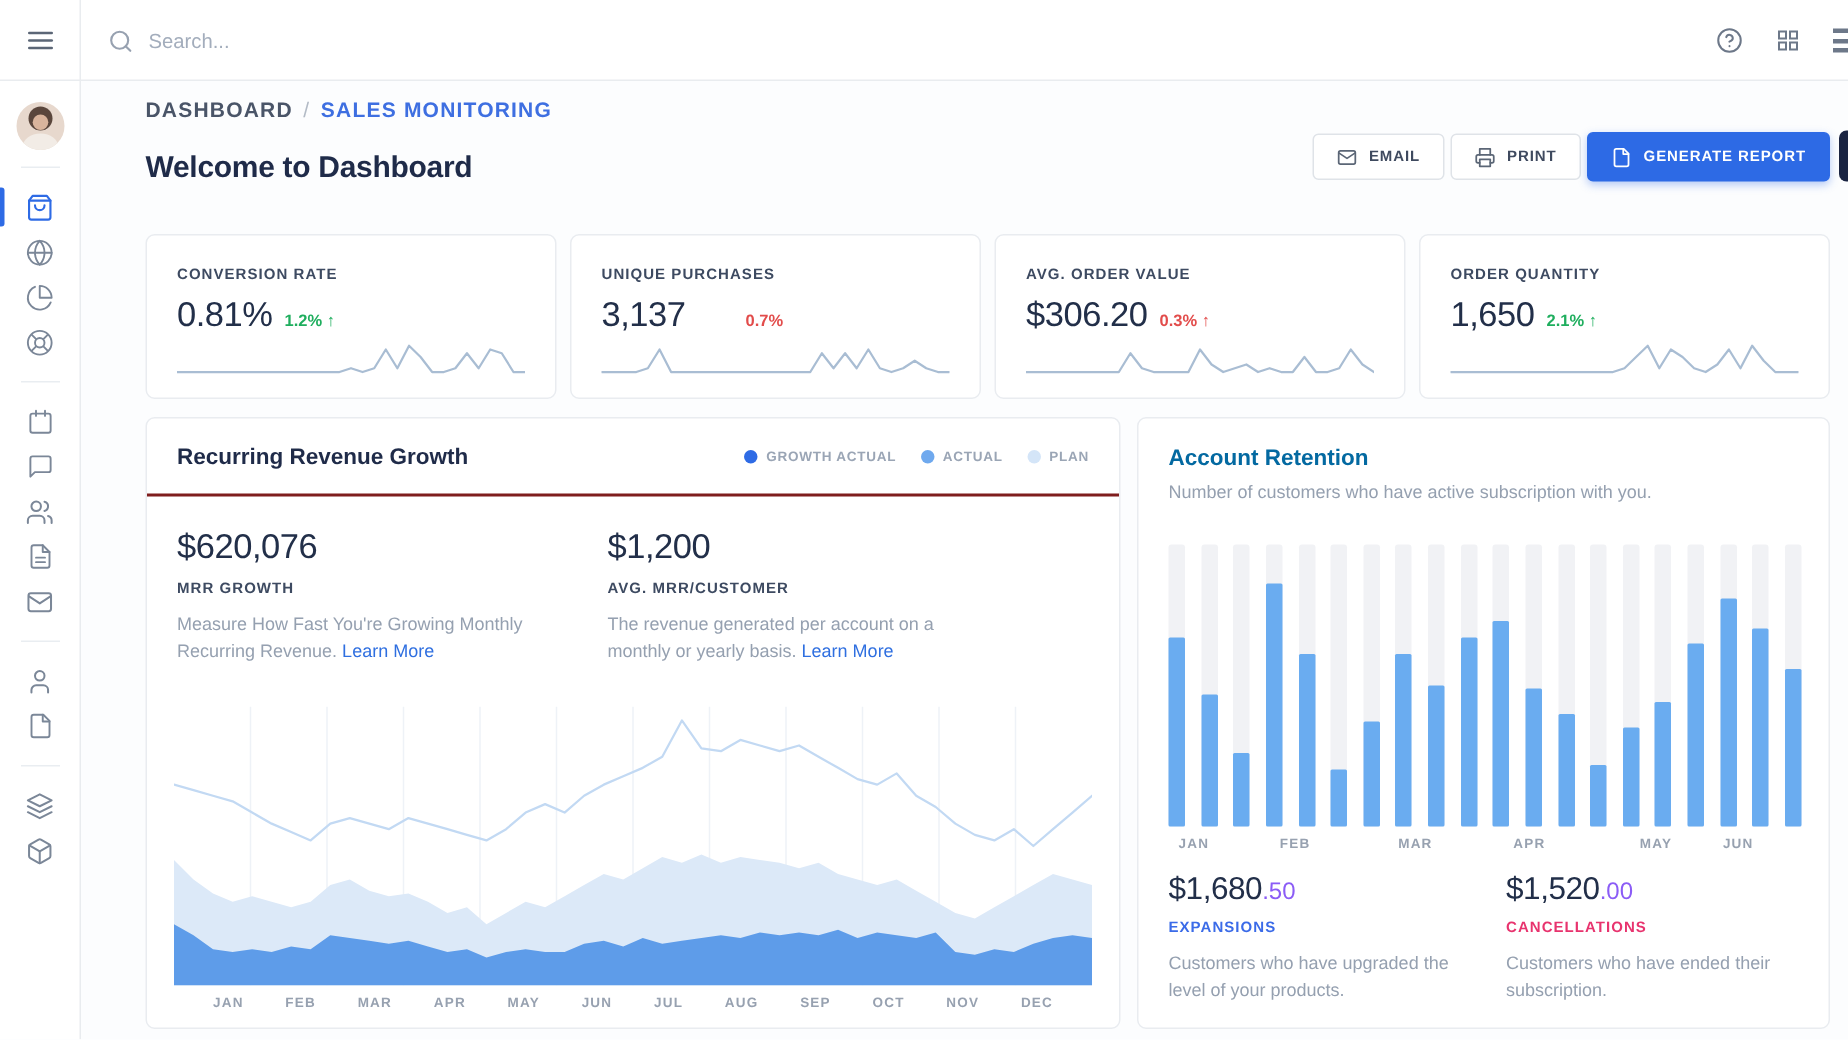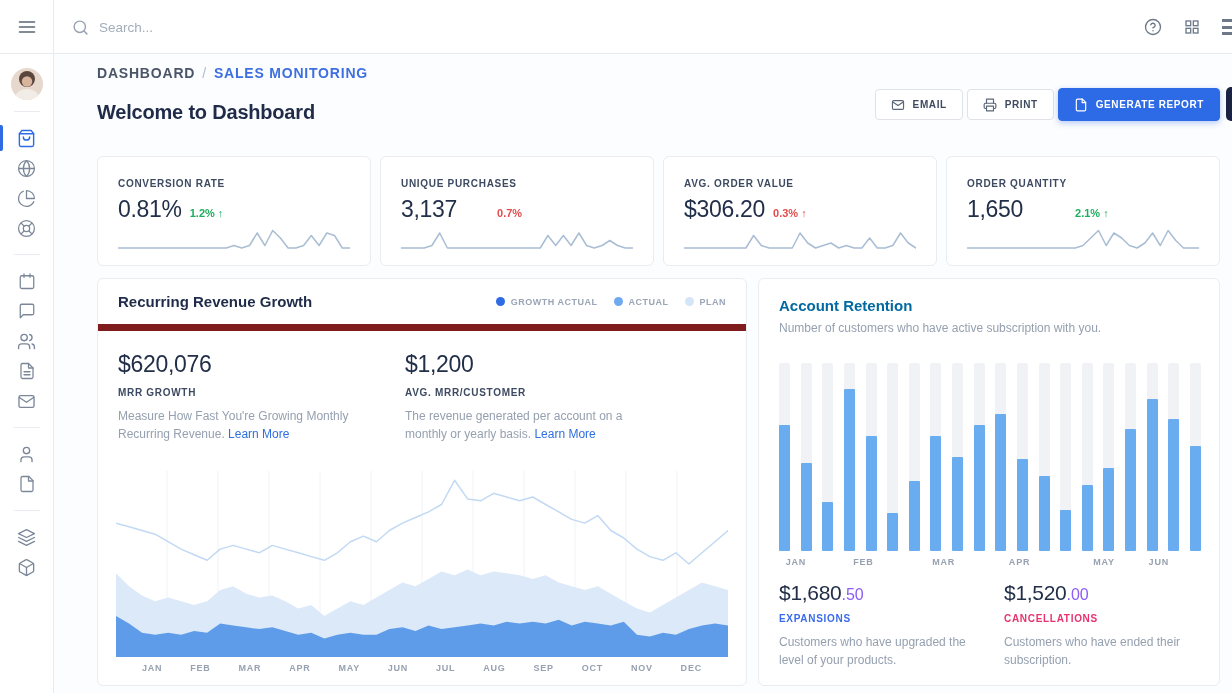--- a/index.html
+++ b/index.html
@@ -46,21 +46,21 @@
   .card-value-row{margin-top:7px;display:flex;align-items:baseline;gap:8px}
   .card-value{font-size:23px;font-weight:500;color:#222f49;letter-spacing:-.3px}
   .card-delta{font-size:11px;font-weight:bold}
   .spark{position:absolute;left:20px;right:20px;bottom:12px;height:30px}
 
   
   .panel{position:absolute;background:#fff;border:1px solid #e9ecf0;border-radius:6px}
   .panel-rev{left:43px;top:224px;width:650px;height:408px}
   .panel-ret{left:704px;top:224px;width:462px;height:408px}
 
-  .rev-header{position:relative;height:52px;border-bottom:7px solid #7f1d1d;display:flex;align-items:center;justify-content:space-between;padding:0 20px}
+  .rev-header{position:relative;height:52px;border-bottom:2px solid #7f1d1d;display:flex;align-items:center;justify-content:space-between;padding:0 20px}
   .panel-title{font-size:15px;font-weight:bold;color:#1f2b49}
   .legend{display:flex;align-items:center;gap:16px}
   .legend-item{display:flex;align-items:center;gap:6px;cursor:pointer}
   .legend-dot{width:9px;height:9px;border-radius:50%}
   .legend-label{font-size:9px;font-weight:bold;letter-spacing:.5px;color:#9aa5b5}
 
   .rev-stats{position:absolute;left:20px;top:72px;right:20px;display:flex}
   .rev-col1{width:267px}
   .rev-col2{flex:1;padding-left:20px}
   .big-value{font-size:23px;font-weight:500;color:#222f49;letter-spacing:-.3px}
@@ -305,21 +305,21 @@
           <span class="card-delta" style="color: rgb(226, 76, 75);">0.3% ↑</span>
         </div>
         <div class="spark"><svg width="232" height="30">
               <polyline points="0.0,25.0 7.7,25.0 15.5,25.0 23.2,25.0 30.9,25.0 38.7,25.0 46.4,25.0 54.1,25.0 61.9,25.0 69.6,12.5 77.3,22.5 85.1,25.0 92.8,25.0 100.5,25.0 108.3,25.0 116.0,10.0 123.7,20.0 131.5,25.0 139.2,22.5 146.9,20.0 154.7,25.0 162.4,22.5 170.1,25.0 177.9,25.0 185.6,15.0 193.3,25.0 201.1,25.0 208.8,22.5 216.5,10.0 224.3,20.0 232.0,25.0" fill="none" stroke="#a9bdd3" stroke-width="1.5" stroke-linejoin="round" stroke-linecap="round"></polyline>
             </svg></div>
       </div>
       <div class="card">
         <div class="card-label">ORDER QUANTITY</div>
         <div class="card-value-row">
           <span class="card-value">1,650</span>
-          <span class="card-delta" style="color: rgb(31, 174, 94); margin-left: 44px;">2.1% ↑</span>
+          <span class="card-delta" style="color: rgb(31, 174, 94);">2.1% ↑</span>
         </div>
         <div class="spark"><svg width="232" height="30">
               <polyline points="0.0,25.0 7.7,25.0 15.5,25.0 23.2,25.0 30.9,25.0 38.7,25.0 46.4,25.0 54.1,25.0 61.9,25.0 69.6,25.0 77.3,25.0 85.1,25.0 92.8,25.0 100.5,25.0 108.3,25.0 116.0,22.5 123.7,15.0 131.5,7.5 139.2,22.5 146.9,10.0 154.7,15.0 162.4,22.5 170.1,25.0 177.9,20.0 185.6,10.0 193.3,22.5 201.1,7.5 208.8,17.5 216.5,25.0 224.3,25.0 232.0,25.0" fill="none" stroke="#a9bdd3" stroke-width="1.5" stroke-linejoin="round" stroke-linecap="round"></polyline>
             </svg></div>
       </div>
     </div>
 
     <div class="panel panel-rev">
       <div class="rev-header">
         <div class="panel-title">Recurring Revenue Growth</div>

